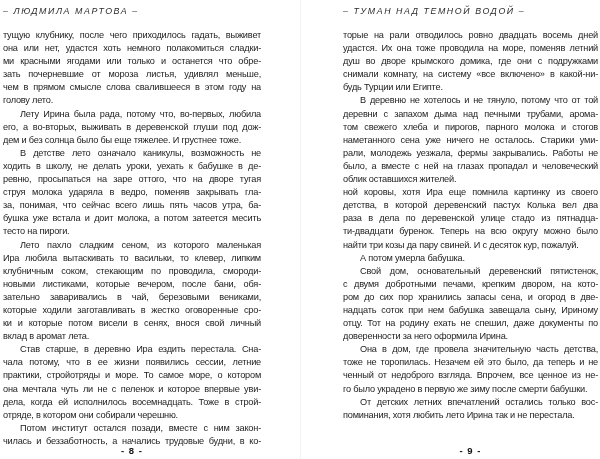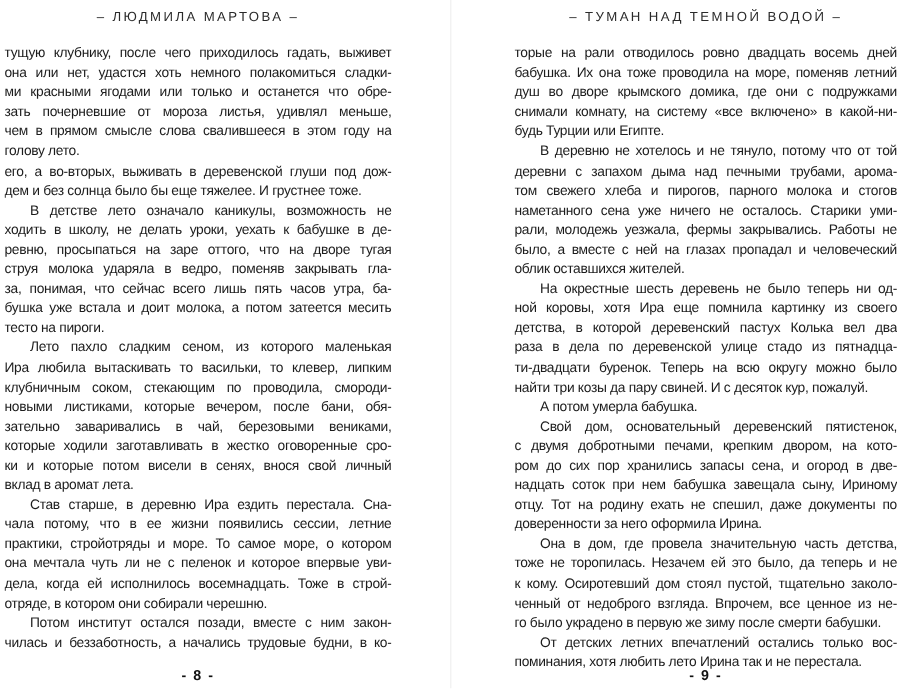--- a/index.html
+++ b/index.html
@@ -9,23 +9,23 @@
     font-family:"Liberation Sans", sans-serif;
     color:#1c1c1c;
     overflow:hidden;
     position:relative;
   }
   .spread { position:absolute; inset:0; display:flex; }
   .page { position:relative; width:300px; height:459px; box-sizing:border-box; padding-top:6px; }
   .page-left  .col { margin-left:3px;  width:258px; }
   .page-right .col { margin-left:43px; width:255px; }
   .running-head {
+    font-style:italic;
     font-size:8.8px;
     letter-spacing:1.6px;
-    text-align:center;
     color:#2a2a2a;
     height:12px;
     margin-bottom:4px;
     white-space:nowrap;
   }
   .body-text { margin-top:11px; }
   .line {
     font-size:9.2px;
     line-height:13.1px;
     letter-spacing:-0.2px;
@@ -63,20 +63,21 @@
   <div class="page page-left">
     <div class="col">
       <div class="running-head">– ЛЮДМИЛА МАРТОВА –</div>
       <div class="body-text">
           <div class="line">тущую клубнику, после чего приходилось гадать, выживет</div>
           <div class="line">она или нет, удастся хоть немного полакомиться сладки-</div>
           <div class="line">ми красными ягодами или только и останется что обре-</div>
           <div class="line">зать почерневшие от мороза листья, удивлял меньше,</div>
           <div class="line">чем в прямом смысле слова свалившееся в этом году на</div>
           <div class="line end">голову лето.</div>
+          <div class="line indent">Лету Ирина была рада, потому что, во-первых, любила</div>
           <div class="line">его, а во-вторых, выживать в деревенской глуши под дож-</div>
           <div class="line end">дем и без солнца было бы еще тяжелее. И грустнее тоже.</div>
           <div class="line indent">В детстве лето означало каникулы, возможность не</div>
           <div class="line">ходить в школу, не делать уроки, уехать к бабушке в де-</div>
           <div class="line">ревню, просыпаться на заре оттого, что на дворе тугая</div>
           <div class="line">струя молока ударяла в ведро, поменяв закрывать гла-</div>
           <div class="line">за, понимая, что сейчас всего лишь пять часов утра, ба-</div>
           <div class="line">бушка уже встала и доит молока, а потом затеется месить</div>
           <div class="line end">тесто на пироги.</div>
           <div class="line indent">Лето пахло сладким сеном, из которого маленькая</div>
@@ -98,47 +99,45 @@
         </div>
     </div>
     <div class="page-number">- 8 -</div>
   </div>
 
   <div class="page page-right">
     <div class="col">
       <div class="running-head">– ТУМАН НАД ТЕМНОЙ ВОДОЙ –</div>
       <div class="body-text">
           <div class="line">торые на рали отводилось ровно двадцать восемь дней</div>
-          <div class="line">бабушка. Их она тоже проводила на море, поменяв летний</div>
+          <div class="line">удастся. Их она тоже проводила на море, поменяв летний</div>
           <div class="line">душ во дворе крымского домика, где они с подружками</div>
           <div class="line">снимали комнату, на систему «все включено» в какой-ни-</div>
           <div class="line end">будь Турции или Египте.</div>
           <div class="line indent">В деревню не хотелось и не тянуло, потому что от той</div>
           <div class="line">деревни с запахом дыма над печными трубами, арома-</div>
           <div class="line">том свежего хлеба и пирогов, парного молока и стогов</div>
           <div class="line">наметанного сена уже ничего не осталось. Старики уми-</div>
           <div class="line">рали, молодежь уезжала, фермы закрывались. Работы не</div>
           <div class="line">было, а вместе с ней на глазах пропадал и человеческий</div>
           <div class="line end">облик оставшихся жителей.</div>
-          <div class="line indent">На окрестные шесть деревень не было теперь ни од-</div>
           <div class="line">ной коровы, хотя Ира еще помнила картинку из своего</div>
           <div class="line">детства, в которой деревенский пастух Колька вел два</div>
           <div class="line">раза в дела по деревенской улице стадо из пятнадца-</div>
           <div class="line">ти-двадцати буренок. Теперь на всю округу можно было</div>
           <div class="line end">найти три козы да пару свиней. И с десяток кур, пожалуй.</div>
           <div class="line indent end">А потом умерла бабушка.</div>
           <div class="line indent">Свой дом, основательный деревенский пятистенок,</div>
           <div class="line">с двумя добротными печами, крепким двором, на кото-</div>
           <div class="line">ром до сих пор хранились запасы сена, и огород в две-</div>
           <div class="line">надцать соток при нем бабушка завещала сыну, Ириному</div>
           <div class="line">отцу. Тот на родину ехать не спешил, даже документы по</div>
           <div class="line end">доверенности за него оформила Ирина.</div>
           <div class="line indent">Она в дом, где провела значительную часть детства,</div>
           <div class="line">тоже не торопилась. Незачем ей это было, да теперь и не</div>
-          <div class="line">к кому. Осиротевший дом стоял пустой, тщательно заколо-</div>
           <div class="line">ченный от недоброго взгляда. Впрочем, все ценное из не-</div>
           <div class="line end">го было украдено в первую же зиму после смерти бабушки.</div>
           <div class="line indent">От детских летних впечатлений остались только вос-</div>
           <div class="line end">поминания, хотя любить лето Ирина так и не перестала.</div>
         </div>
     </div>
     <div class="page-number">- 9 -</div>
   </div>
 
 </div>

